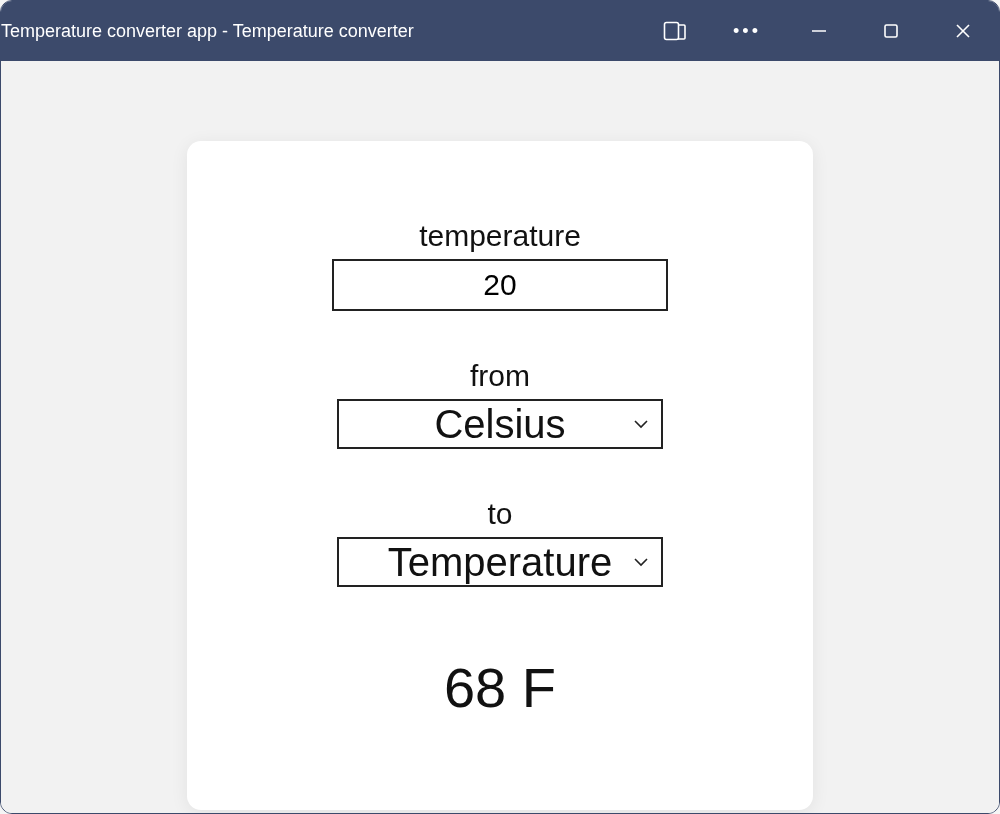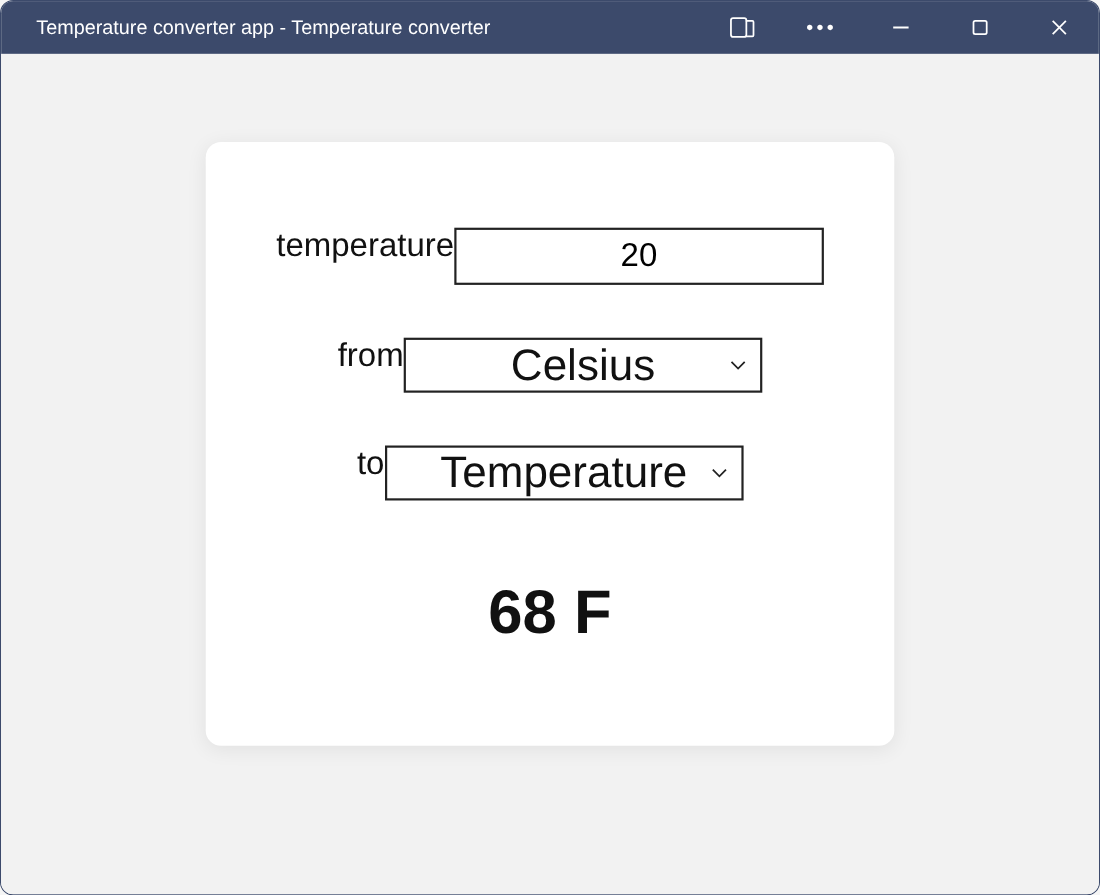--- a/index.html
+++ b/index.html
@@ -18,26 +18,26 @@
       width: 1000px;
       height: 814px;
       background: #ffffff;
       border: 1px solid #3c4a6b;
       border-radius: 12px;
       overflow: hidden;
       display: flex;
       flex-direction: column;
     }
     .titlebar {
-      height: 48px;
+      height: 60px;
       background: #3c4a6b;
       color: #ffffff;
       display: flex;
       align-items: center;
-      padding: 0 0 0 32px;
+      padding: 0 0 0 0;
       flex-shrink: 0;
     }
     .titlebar-title {
       flex: 1;
       font-size: 18px;
       font-weight: 400;
       color: #ffffff;
     }
     .titlebar-controls {
       display: flex;
@@ -74,22 +74,22 @@
       background: #ffffff;
       border-radius: 14px;
       box-shadow: 0 3px 18px rgba(0,0,0,0.07);
       padding: 78px 40px 90px 40px;
       display: flex;
       flex-direction: column;
       align-items: center;
     }
     .field-group {
       display: flex;
-      flex-direction: row;
-      align-items: flex-start;
+      flex-direction: column;
+      align-items: center;
       margin-bottom: 48px;
     }
     .field-label {
       font-size: 30px;
       color: #111;
       margin-bottom: 6px;
     }
     .text-input {
       width: 336px;
       height: 52px;
@@ -122,21 +122,21 @@
       top: 50%;
       transform: translateY(-50%);
       width: 16px;
       height: 10px;
     }
     .select-caret svg {
       display: block;
     }
     .result {
       font-size: 56px;
-      font-weight: 700;
+      font-weight: 400;
       color: #111;
       margin-top: 20px;
     }
   </style>
 </head>
 <body>
 
 <div class="window">
 
   <div class="titlebar">

